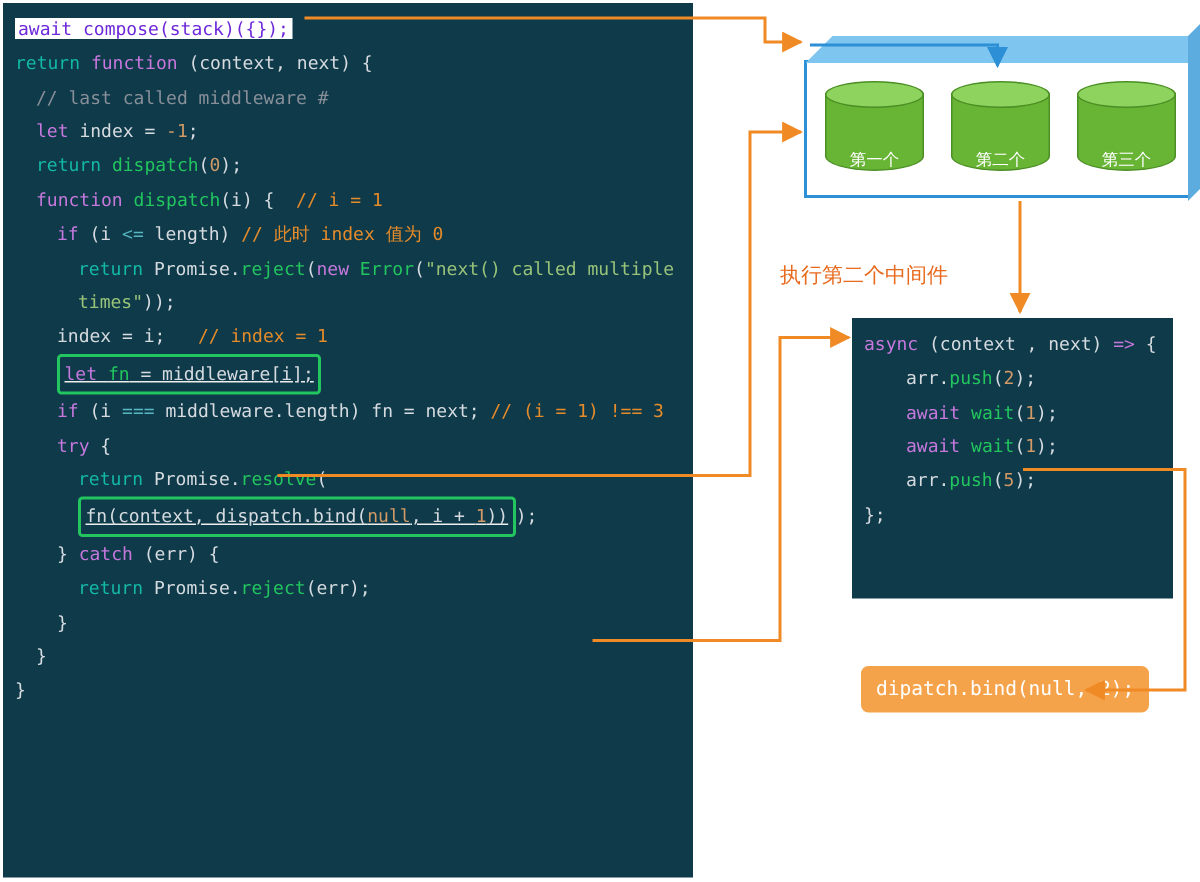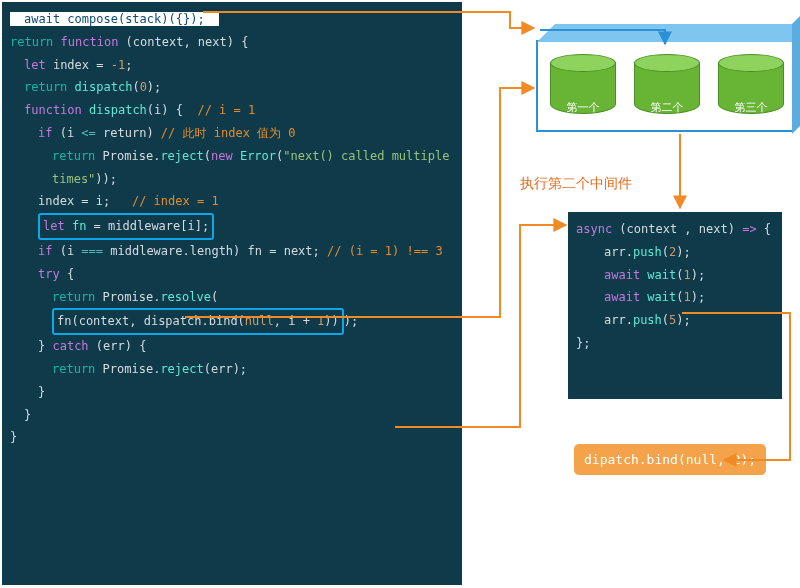--- a/index.html
+++ b/index.html
@@ -25,38 +25,39 @@
     height: 583px;
     font-size: 12px;
   }
   .side-code {
     left: 568px; top: 212px;
     width: 214px;
     height: 187px;
     font-size: 12px;
     line-height: 1.9;
   }
-  .hl-white { background: #ffffff; color: #0c4a6e; padding: 0 14px; }
+  .hl-white { background: #ffffff; color: #6d28d9; padding: 0 2px; }
   .kw-return { color: #14b8a6; }
   .kw-purple { color: #c678dd; }
-  .kw-blue   { color: #5eead4; }
+  .kw-blue   { color: #22c55e; }
   .kw-cyan   { color: #56b6c2; }
   .kw-green  { color: #98c379; }
   .kw-num    { color: #d19a66; }
   .kw-grey   { color: #888f99; }
   .comment-o { color: #e58b2a; font-weight: normal; }
   .white     { color: #d6dbe0; }
   .indent1 { padding-left: 14px; }
   .indent2 { padding-left: 28px; }
   .indent3 { padding-left: 42px; }
   .box-orange {
-    border: 2px solid #0ea5e9;
+    border: 2px solid #22c55e;
     border-radius: 3px;
     display: inline-block;
     padding: 0 3px;
+    text-decoration: underline;
   }
   .callout {
     position: absolute;
     background: #f5a34a;
     color: #fff;
     border-radius: 5px;
     padding: 8px 10px;
     font-size: 13px;
   }
   .mw-box {
@@ -145,24 +146,25 @@
   <div class="cyl" style="left:180px">
     <div class="body"></div>
       <div class="lid"></div>
     <div class="label"><span>第三个</span><br><span>中间件</span></div>
   </div>
 </div>
 
 <div class="code-panel main-code">
   <div><span class="hl-white">await compose(stack)({});</span></div>
   <div><span class="kw-return">return</span> <span class="kw-purple">function</span><span class="white"> (context, next) {</span></div>
+  <div class="indent1"><span class="kw-grey">// last called middleware #</span></div>
   <div class="indent1"><span class="kw-purple">let</span> <span class="white">index = </span><span class="kw-num">-1</span><span class="white">;</span></div>
   <div class="indent1"><span class="kw-return">return</span> <span class="kw-blue">dispatch</span><span class="white">(</span><span class="kw-num">0</span><span class="white">);</span></div>
   <div class="indent1"><span class="kw-purple">function</span> <span class="kw-blue">dispatch</span><span class="white">(i) {</span>&nbsp; <span class="comment-o">// i = 1</span></div>
-  <div class="indent2"><span class="kw-purple">if</span><span class="white"> (i </span><span class="kw-cyan">&lt;=</span><span class="white"> return) </span><span class="comment-o">// 此时 index 值为 0</span></div>
+  <div class="indent2"><span class="kw-purple">if</span><span class="white"> (i </span><span class="kw-cyan">&lt;=</span><span class="white"> length) </span><span class="comment-o">// 此时 index 值为 0</span></div>
   <div class="indent3"><span class="kw-return">return</span><span class="white"> Promise.</span><span class="kw-blue">reject</span><span class="white">(</span><span class="kw-purple">new</span> <span class="kw-blue">Error</span><span class="white">(</span><span class="kw-green">"next() called multiple times"</span><span class="white">));</span></div>
   <div class="indent2"><span class="white">index = i;</span>&nbsp;&nbsp; <span class="comment-o">// index = 1</span></div>
   <div class="indent2"><span class="box-orange"><span class="kw-purple">let</span> <span class="kw-blue">fn</span><span class="white"> = middleware[i];</span></span></div>
   <div class="indent2"><span class="kw-purple">if</span><span class="white"> (i </span><span class="kw-cyan">===</span><span class="white"> middleware.length) fn = next; </span><span class="comment-o">// (i = 1) !== 3</span></div>
   <div class="indent2"><span class="kw-purple">try</span><span class="white"> {</span></div>
   <div class="indent3"><span class="kw-return">return</span><span class="white"> Promise.</span><span class="kw-blue">resolve</span><span class="white">(</span><span class="box-orange"><span class="white">fn(context, dispatch.bind(</span><span class="kw-num">null</span><span class="white">, i + </span><span class="kw-num">1</span><span class="white">))</span></span><span class="white">);</span></div>
   <div class="indent2"><span class="white">} </span><span class="kw-purple">catch</span><span class="white"> (err) {</span></div>
   <div class="indent3"><span class="kw-return">return</span><span class="white"> Promise.</span><span class="kw-blue">reject</span><span class="white">(err);</span></div>
   <div class="indent2 white">}</div>
   <div class="indent1 white">}</div>

